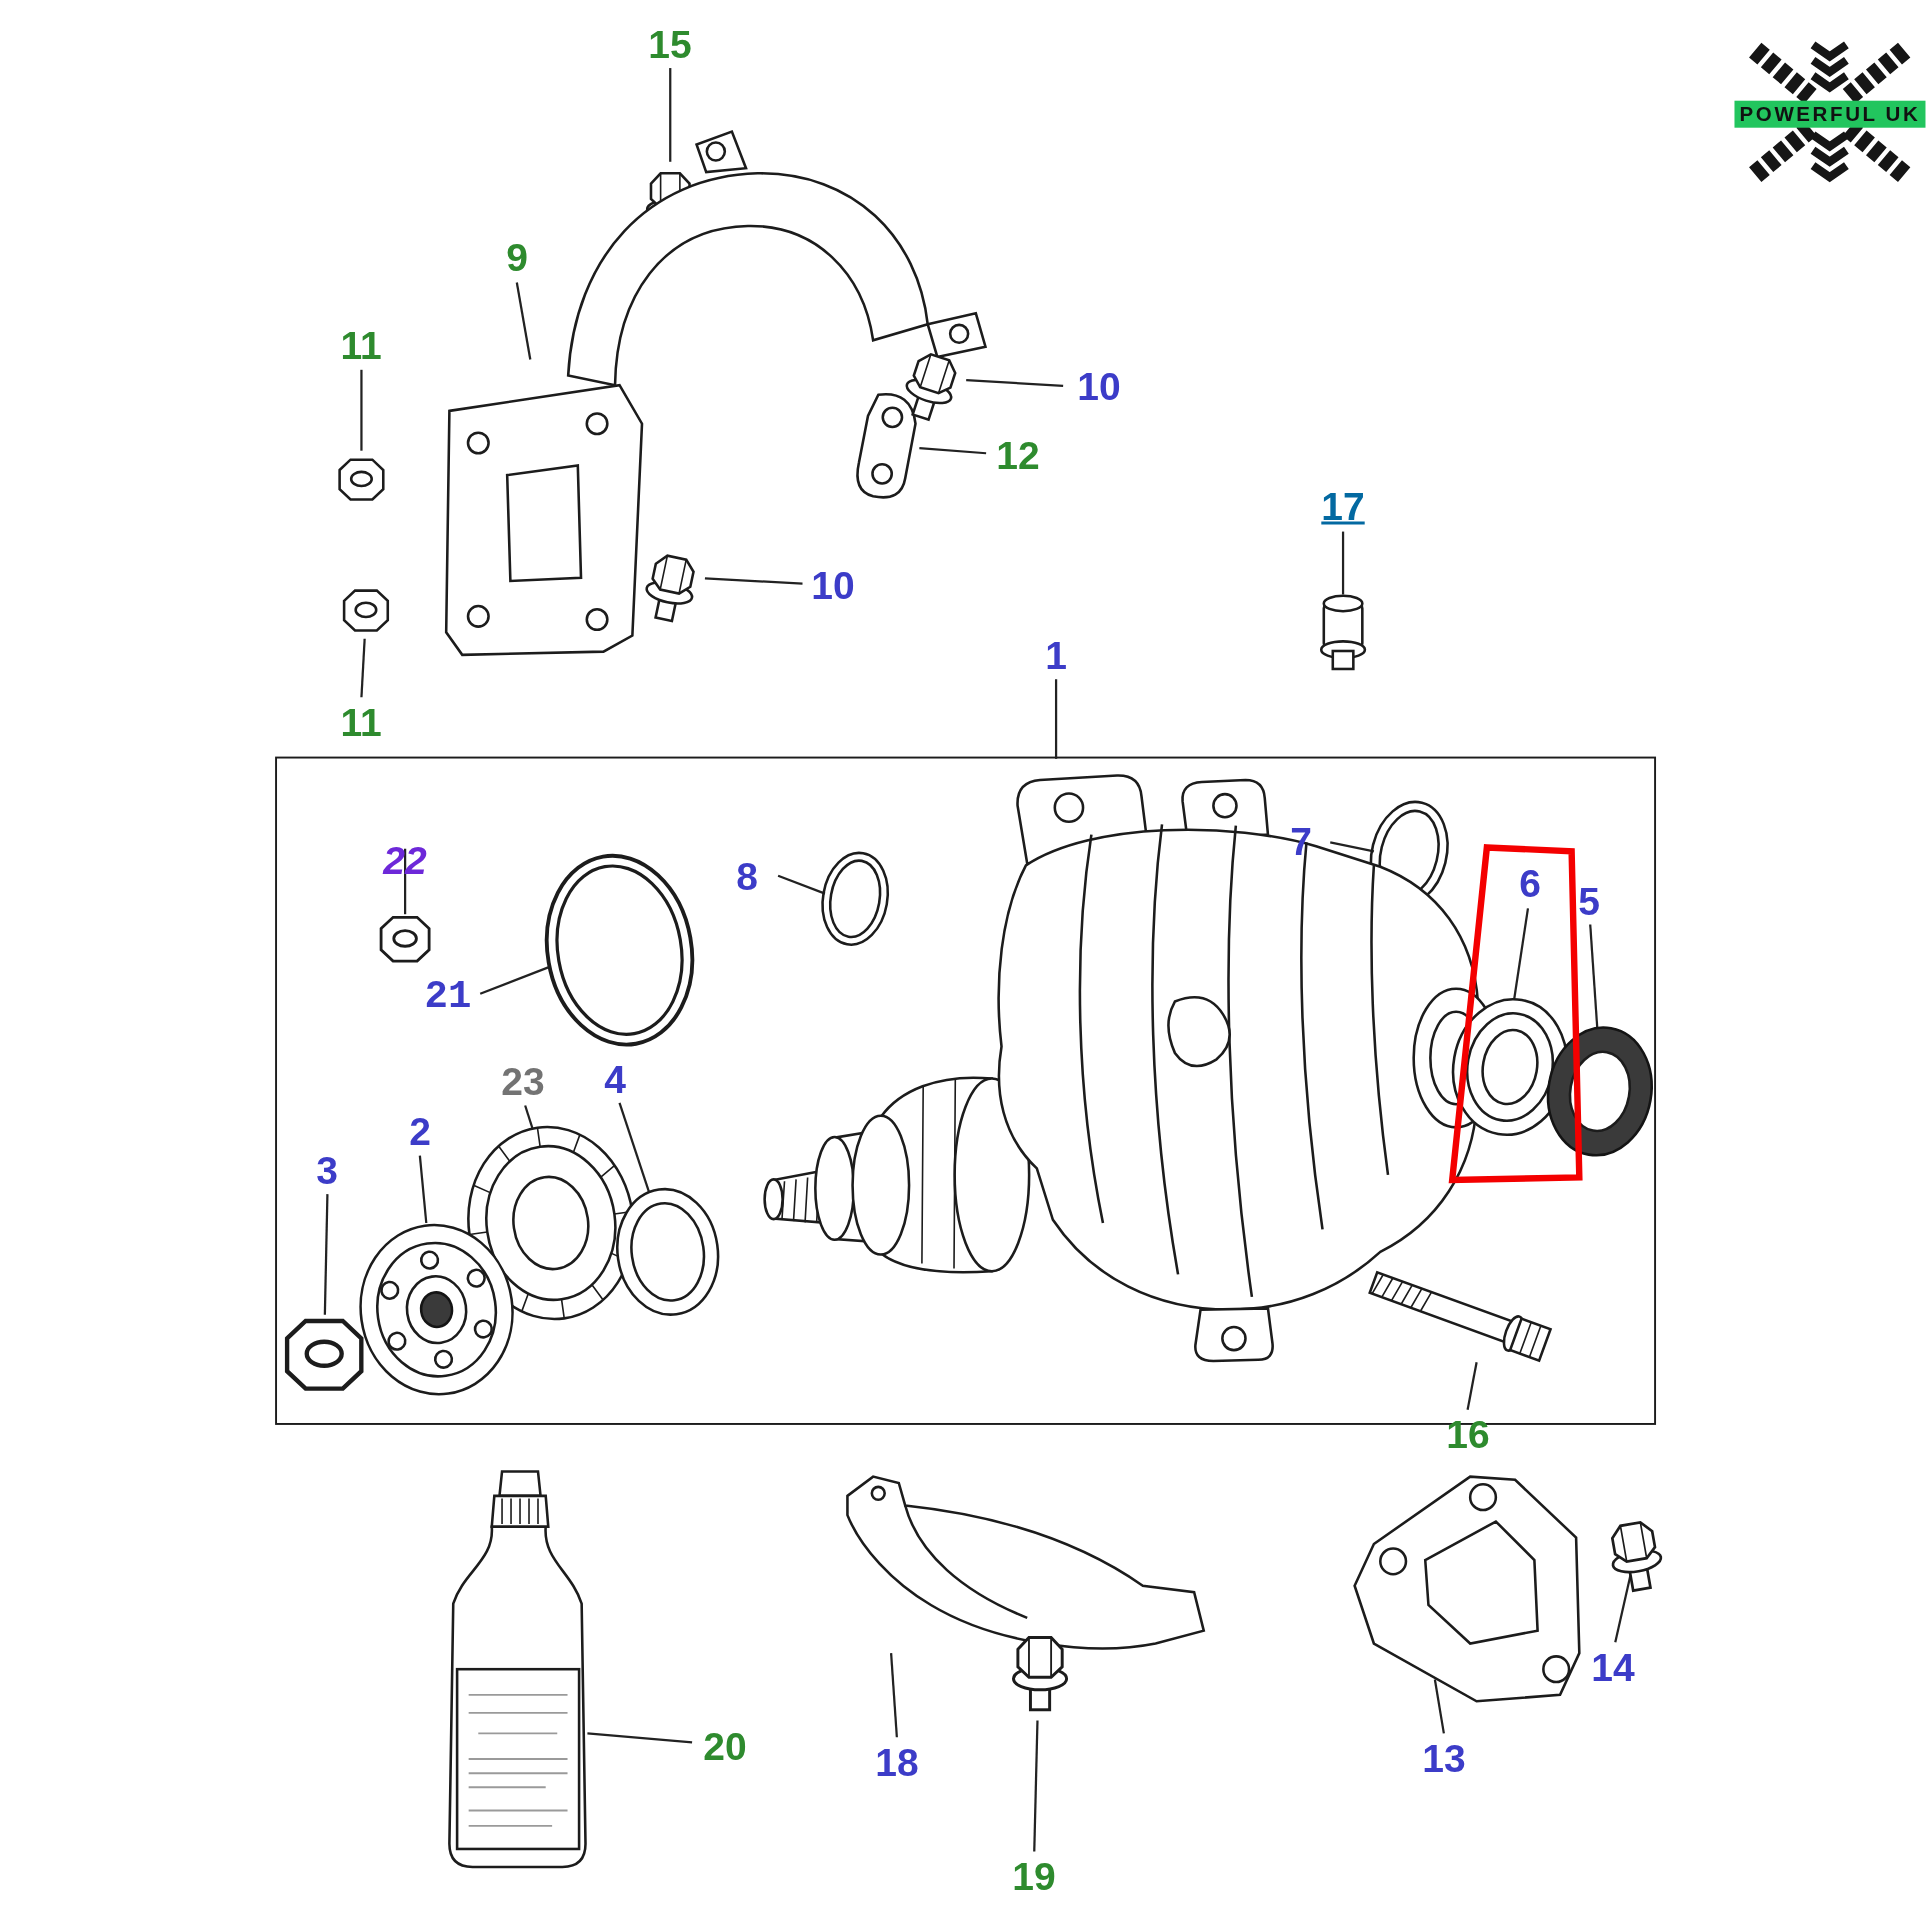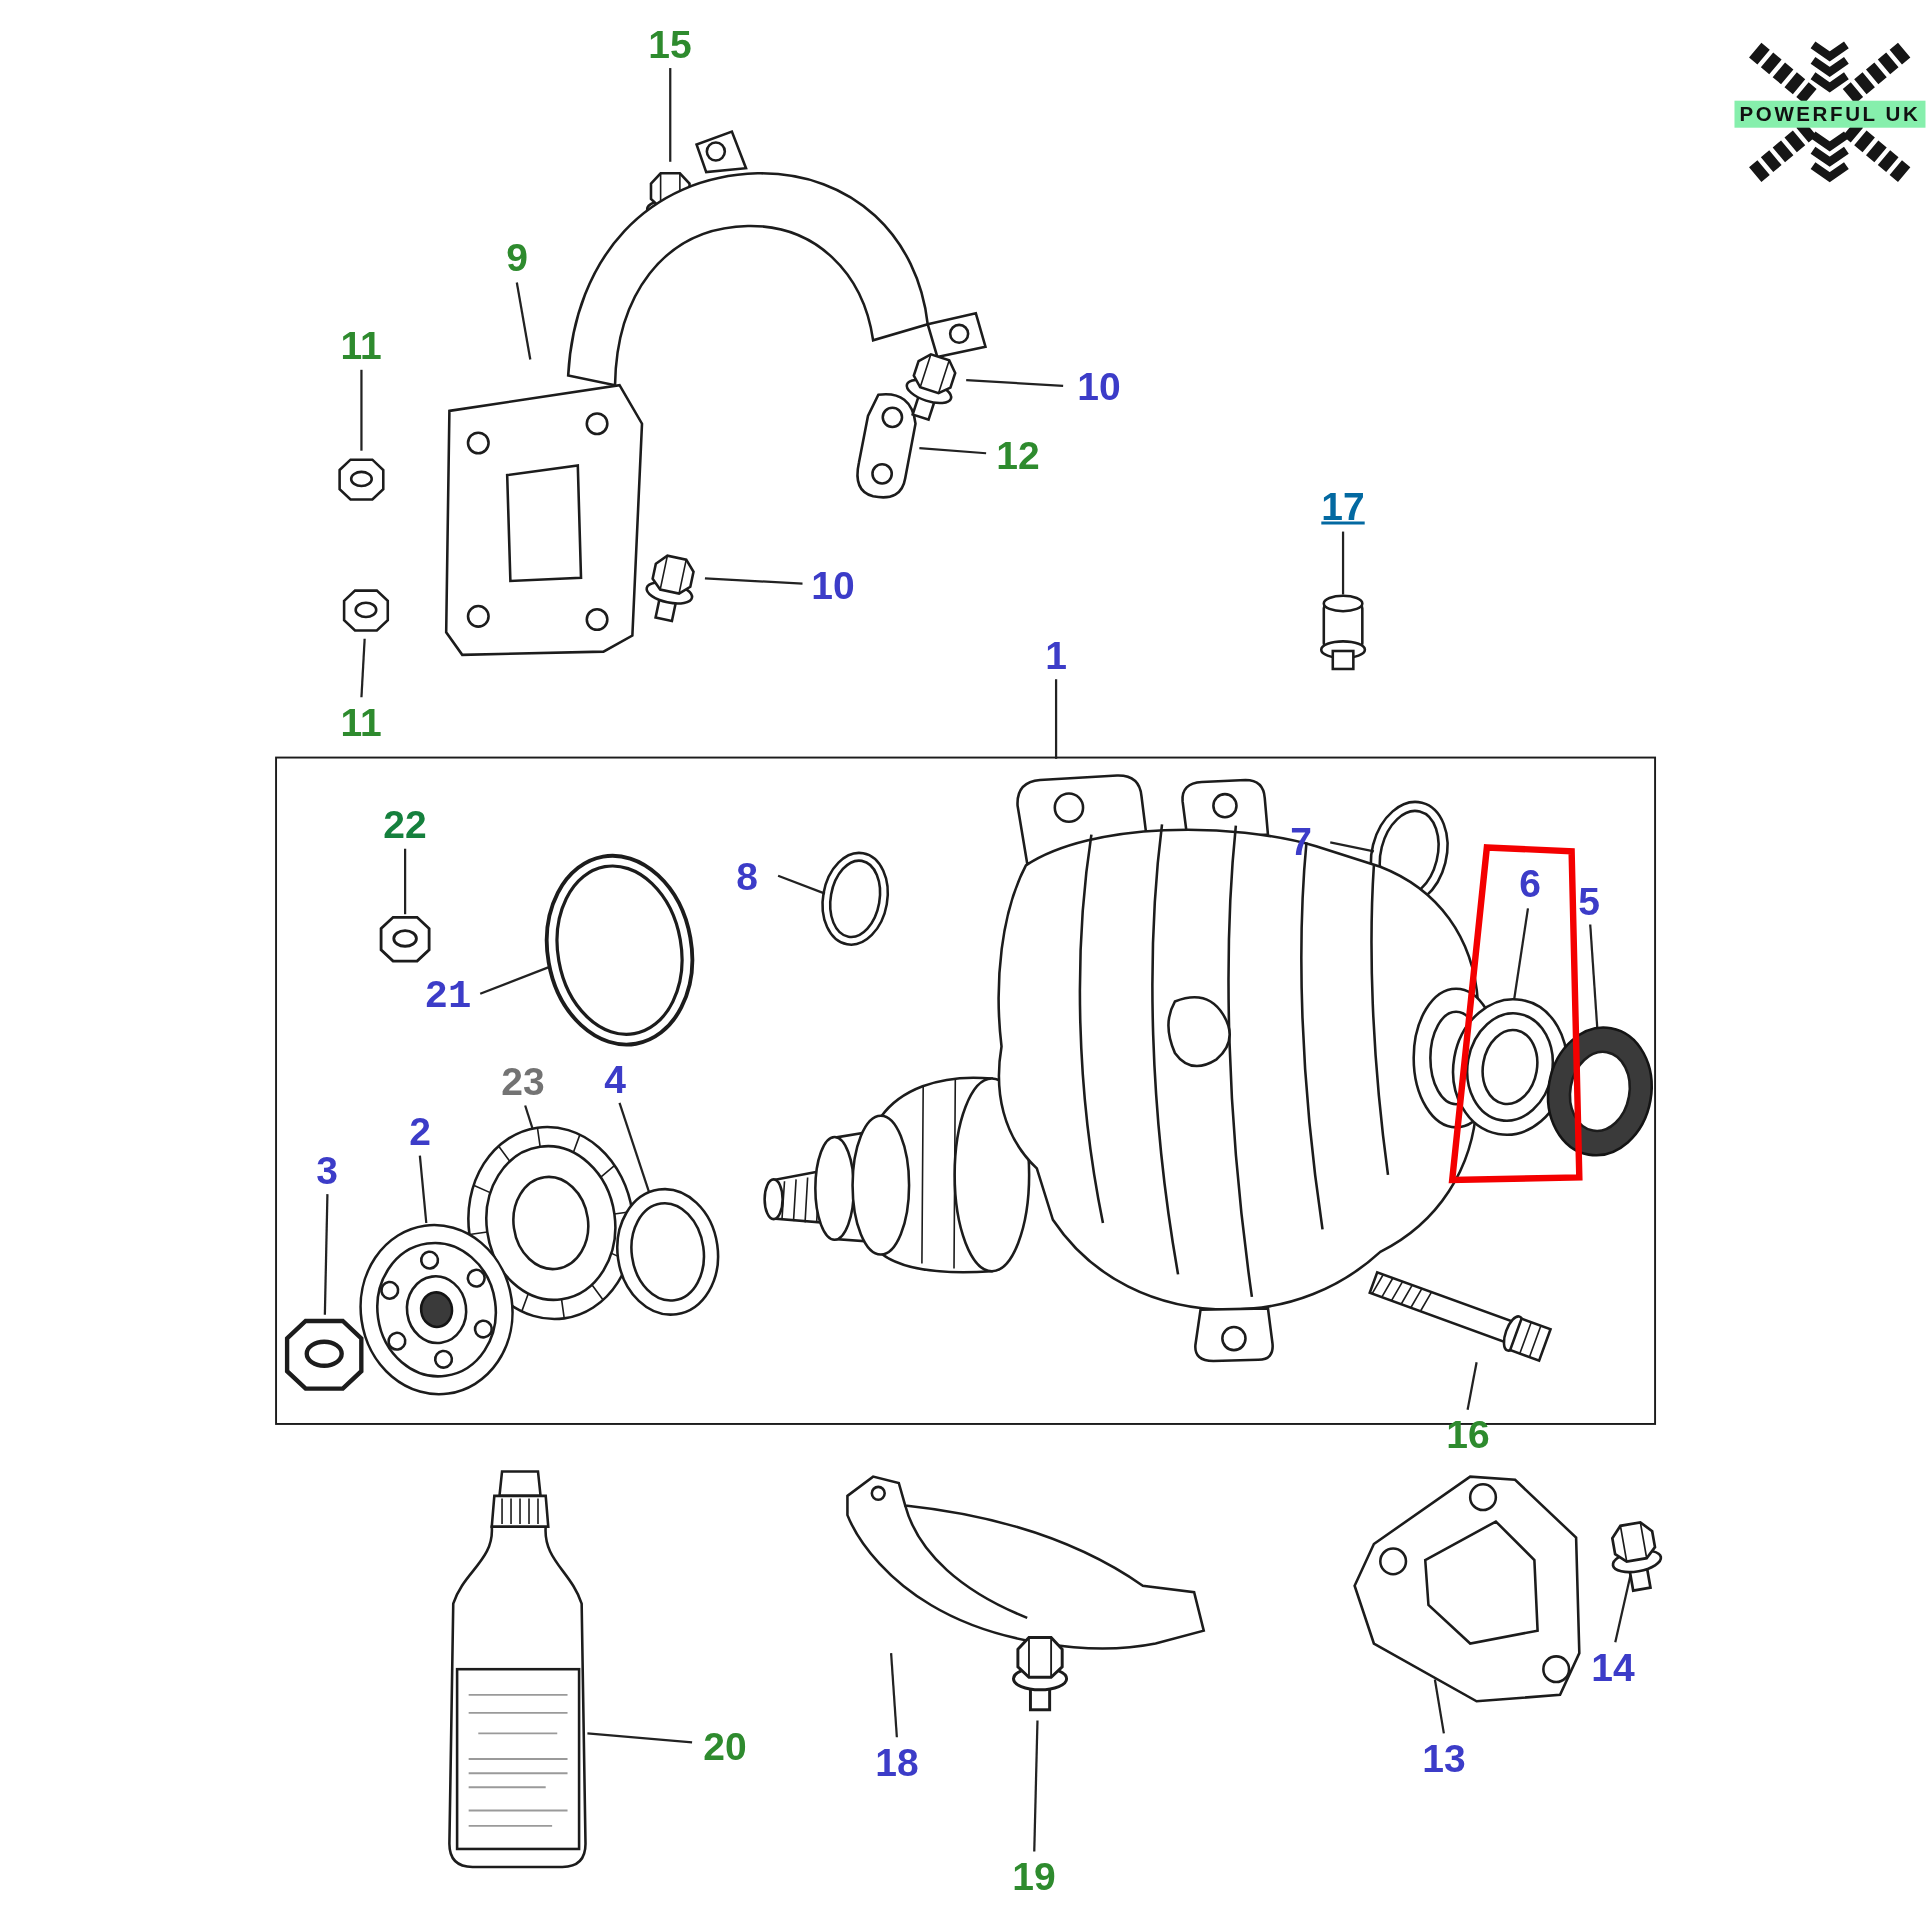--- a/index.html
+++ b/index.html
@@ -2,21 +2,21 @@
 <html style="font-size:10.3px"><head>
 <meta charset="utf-8">
 <style>
   * { margin:0; padding:0; box-sizing:border-box; }
   html,body { background:#ffffff; font-family:"Liberation Sans", sans-serif; }
   #stage { position:relative; width:1926px; height:1926px; background:#ffffff; overflow:hidden; }
   #art { position:absolute; left:0; top:0; }
   .lbl { position:absolute; transform:translate(-50%,-50%); font-size:39px; font-weight:bold; line-height:1; white-space:nowrap; }
   #logo-text { position:absolute; left:1830px; top:114px; transform:translate(-50%,-50%);
                font-size:20.5px; font-weight:bold; letter-spacing:2.6px; color:#111;
-               background:#86efac; padding:1.3px 5.1px; white-space:nowrap; }
+               background:#22c55e; padding:1.3px 5.1px; white-space:nowrap; }
   svg .ln   { fill:none;    stroke:#1c1c1c; stroke-width:4; }
   svg .fw   { fill:#ffffff; stroke:#1c1c1c; stroke-width:4; }
   svg .dk   { fill:#3a3a3a; stroke:#141414; stroke-width:4; }
   svg .thin { fill:none;    stroke:#1c1c1c; stroke-width:2.5; }
   svg .gthin{ fill:none;    stroke:#9a9a9a; stroke-width:3; }
   svg .ll   { fill:none;    stroke:#222222; stroke-width:3.5; }
   svg .flagln  { fill:none; stroke:#161616; stroke-width:13; }
   svg .flagbar { stroke:#161616; stroke-width:30; stroke-dasharray:17 7; }
 </style>
 </head>
@@ -259,21 +259,21 @@
 
 <div class="lbl" style="left: 670px; top: 44px; color: rgb(46, 139, 46);">15</div>
 <div class="lbl" style="left: 517px; top: 257px; color: rgb(46, 139, 46);">9</div>
 <div class="lbl" style="left: 361px; top: 345px; color: rgb(46, 139, 46);">11</div>
 <div class="lbl" style="left: 1099px; top: 386px; color: rgb(60, 60, 200);">10</div>
 <div class="lbl" style="left: 1018px; top: 455px; color: rgb(46, 139, 46);">12</div>
 <div class="lbl" style="left: 833px; top: 585px; color: rgb(60, 60, 200);">10</div>
 <div class="lbl" style="left: 1343px; top: 506px; color: #0369a1; text-decoration: underline;">17</div>
 <div class="lbl" style="left: 361px; top: 722px; color: rgb(46, 139, 46);">11</div>
 <div class="lbl" style="left: 1056px; top: 655px; color: rgb(60, 60, 200);">1</div>
-<div class="lbl" style="left: 405px; top: 824px; color: #15803d;">22</div>
+<div class="lbl" style="left: 405px; top: 860px; color: #6d28d9; font-style: italic;">22</div>
 <div class="lbl" style="left: 747px; top: 876px; color: rgb(60, 60, 200);">8</div>
 <div class="lbl" style="left: 1301px; top: 841px; color: rgb(60, 60, 200);">7</div>
 <div class="lbl" style="left: 1530px; top: 883px; color: rgb(60, 60, 200);">6</div>
 <div class="lbl" style="left: 1589px; top: 901px; color: rgb(60, 60, 200);">5</div>
 <div class="lbl" style="left: 448px; top: 997px; color: rgb(60, 60, 200); font-family: Liberation Mono, monospace;">21</div>
 <div class="lbl" style="left: 523px; top: 1081px; color: #737373;">23</div>
 <div class="lbl" style="left: 615px; top: 1079px; color: rgb(60, 60, 200);">4</div>
 <div class="lbl" style="left: 420px; top: 1131px; color: rgb(60, 60, 200);">2</div>
 <div class="lbl" style="left: 327px; top: 1170px; color: rgb(60, 60, 200);">3</div>
 <div class="lbl" style="left: 1468px; top: 1434px; color: rgb(46, 139, 46);">16</div>

